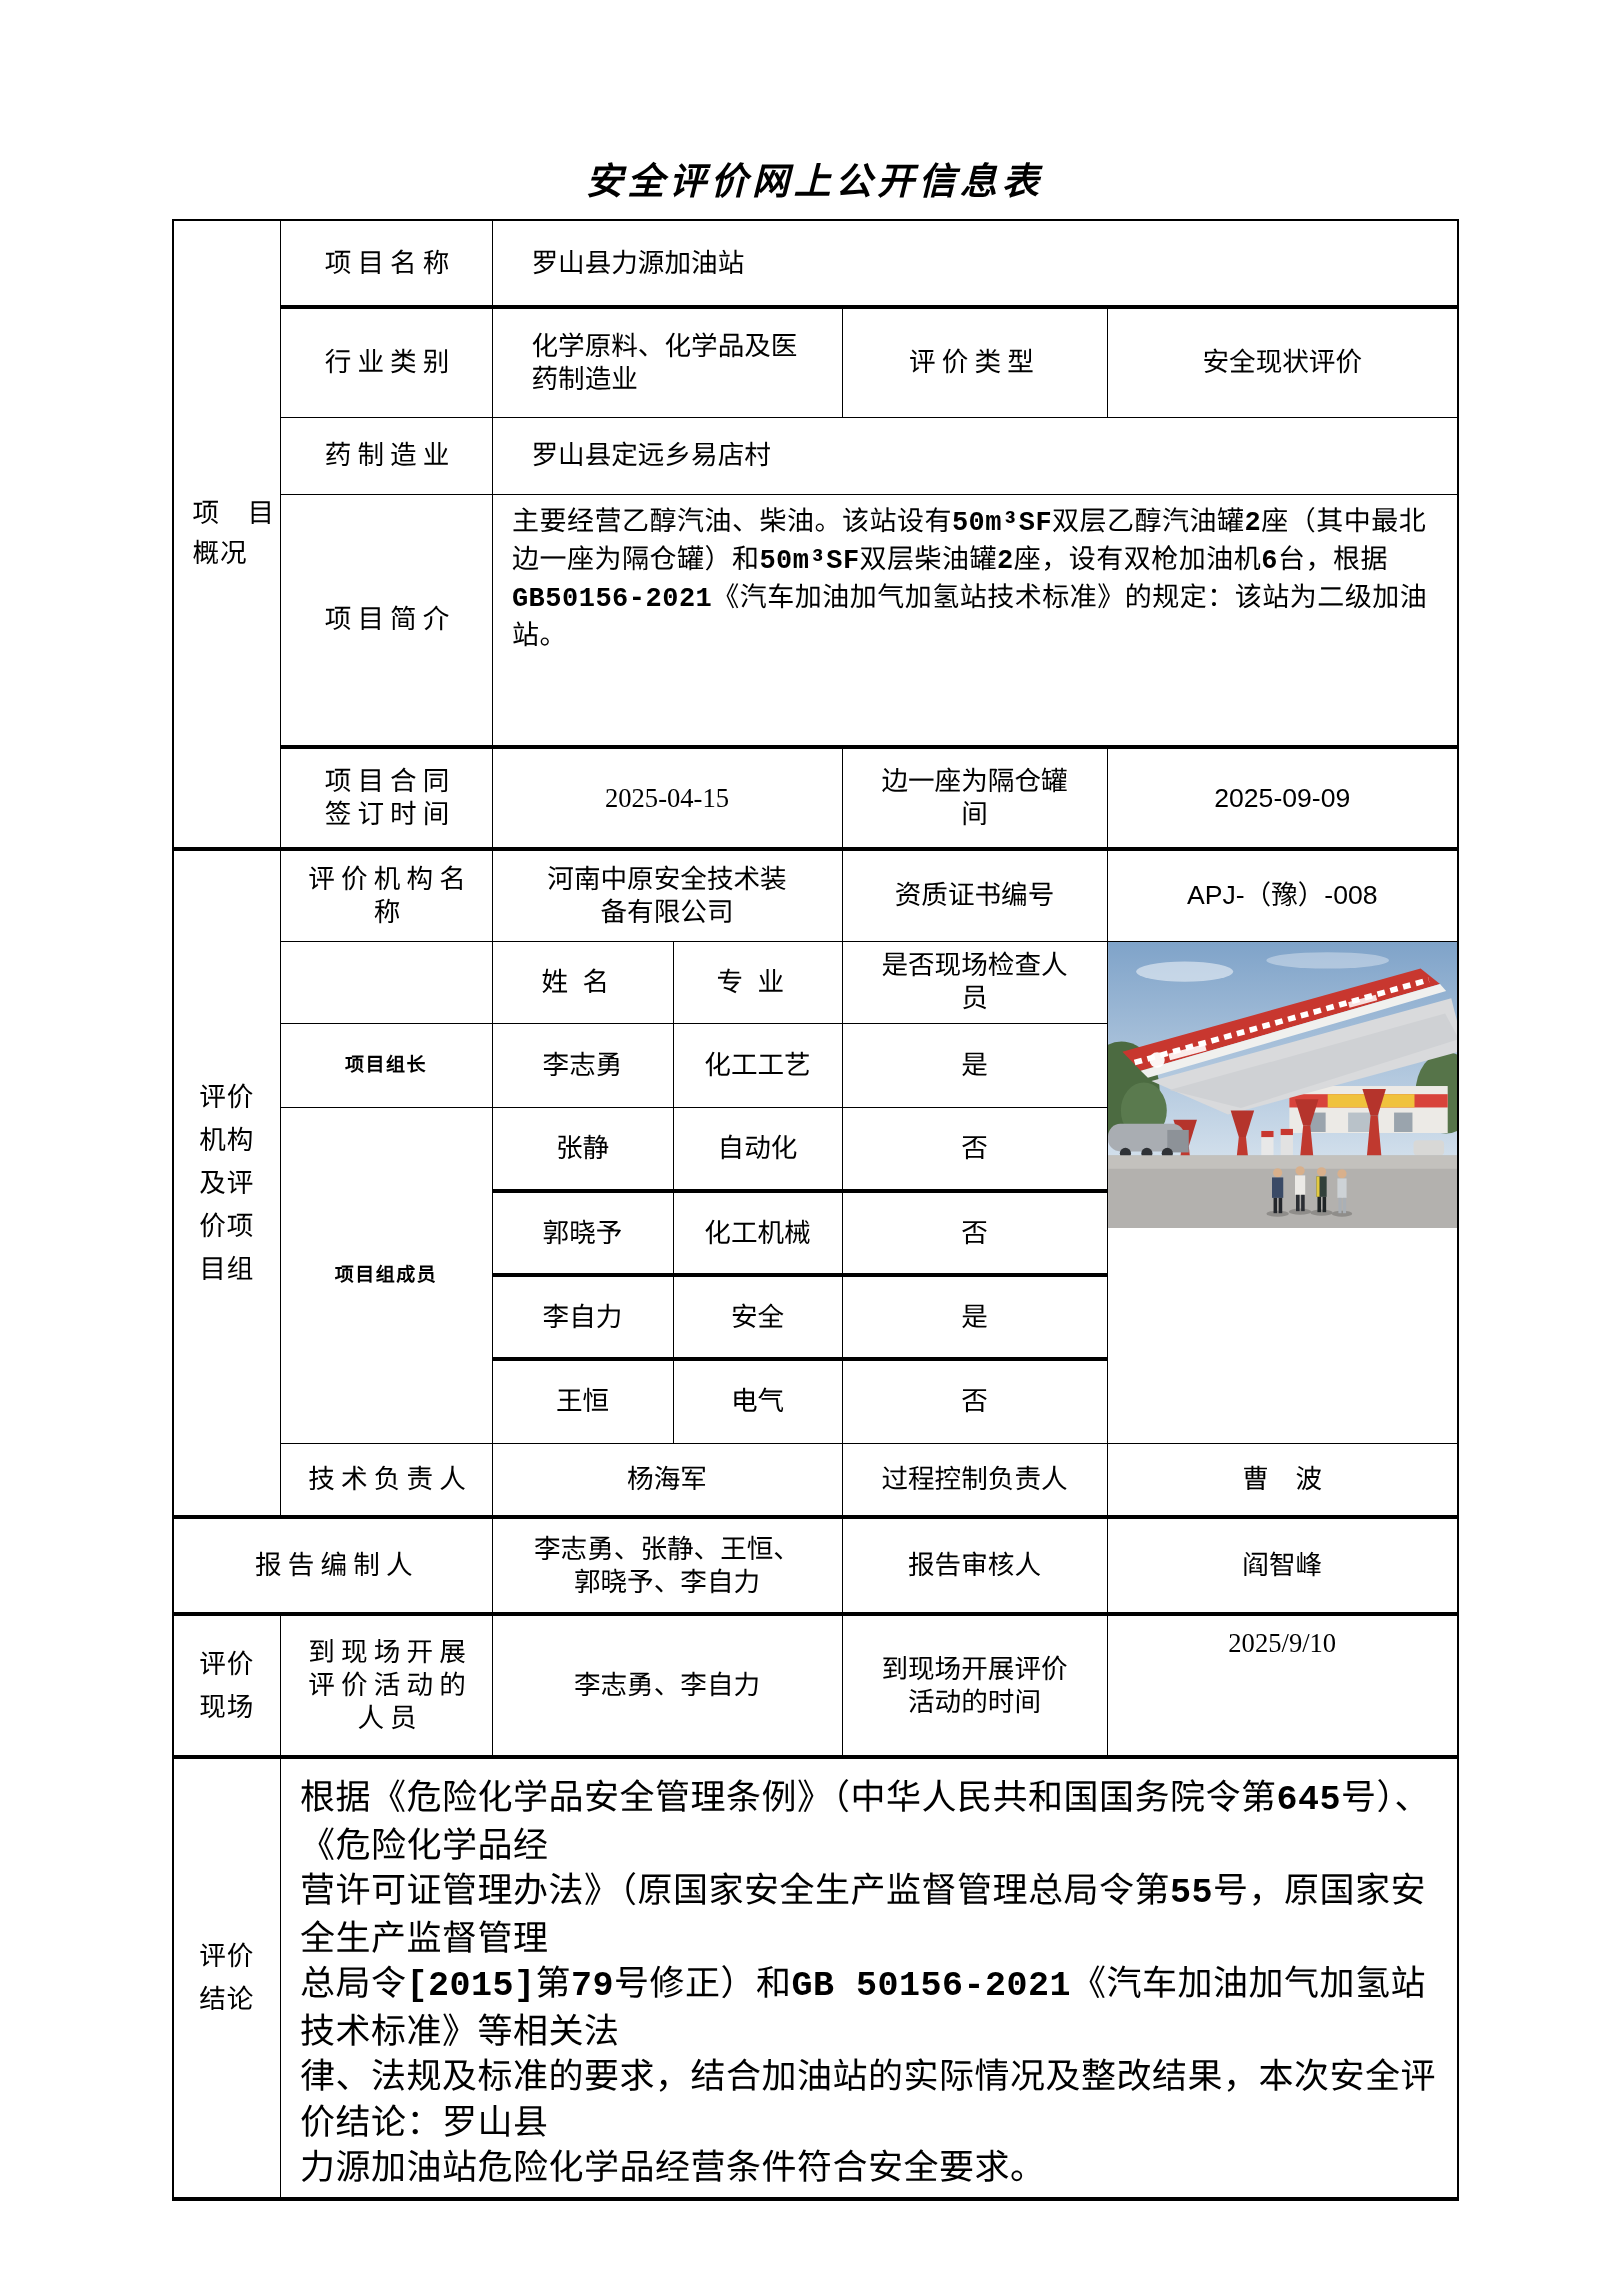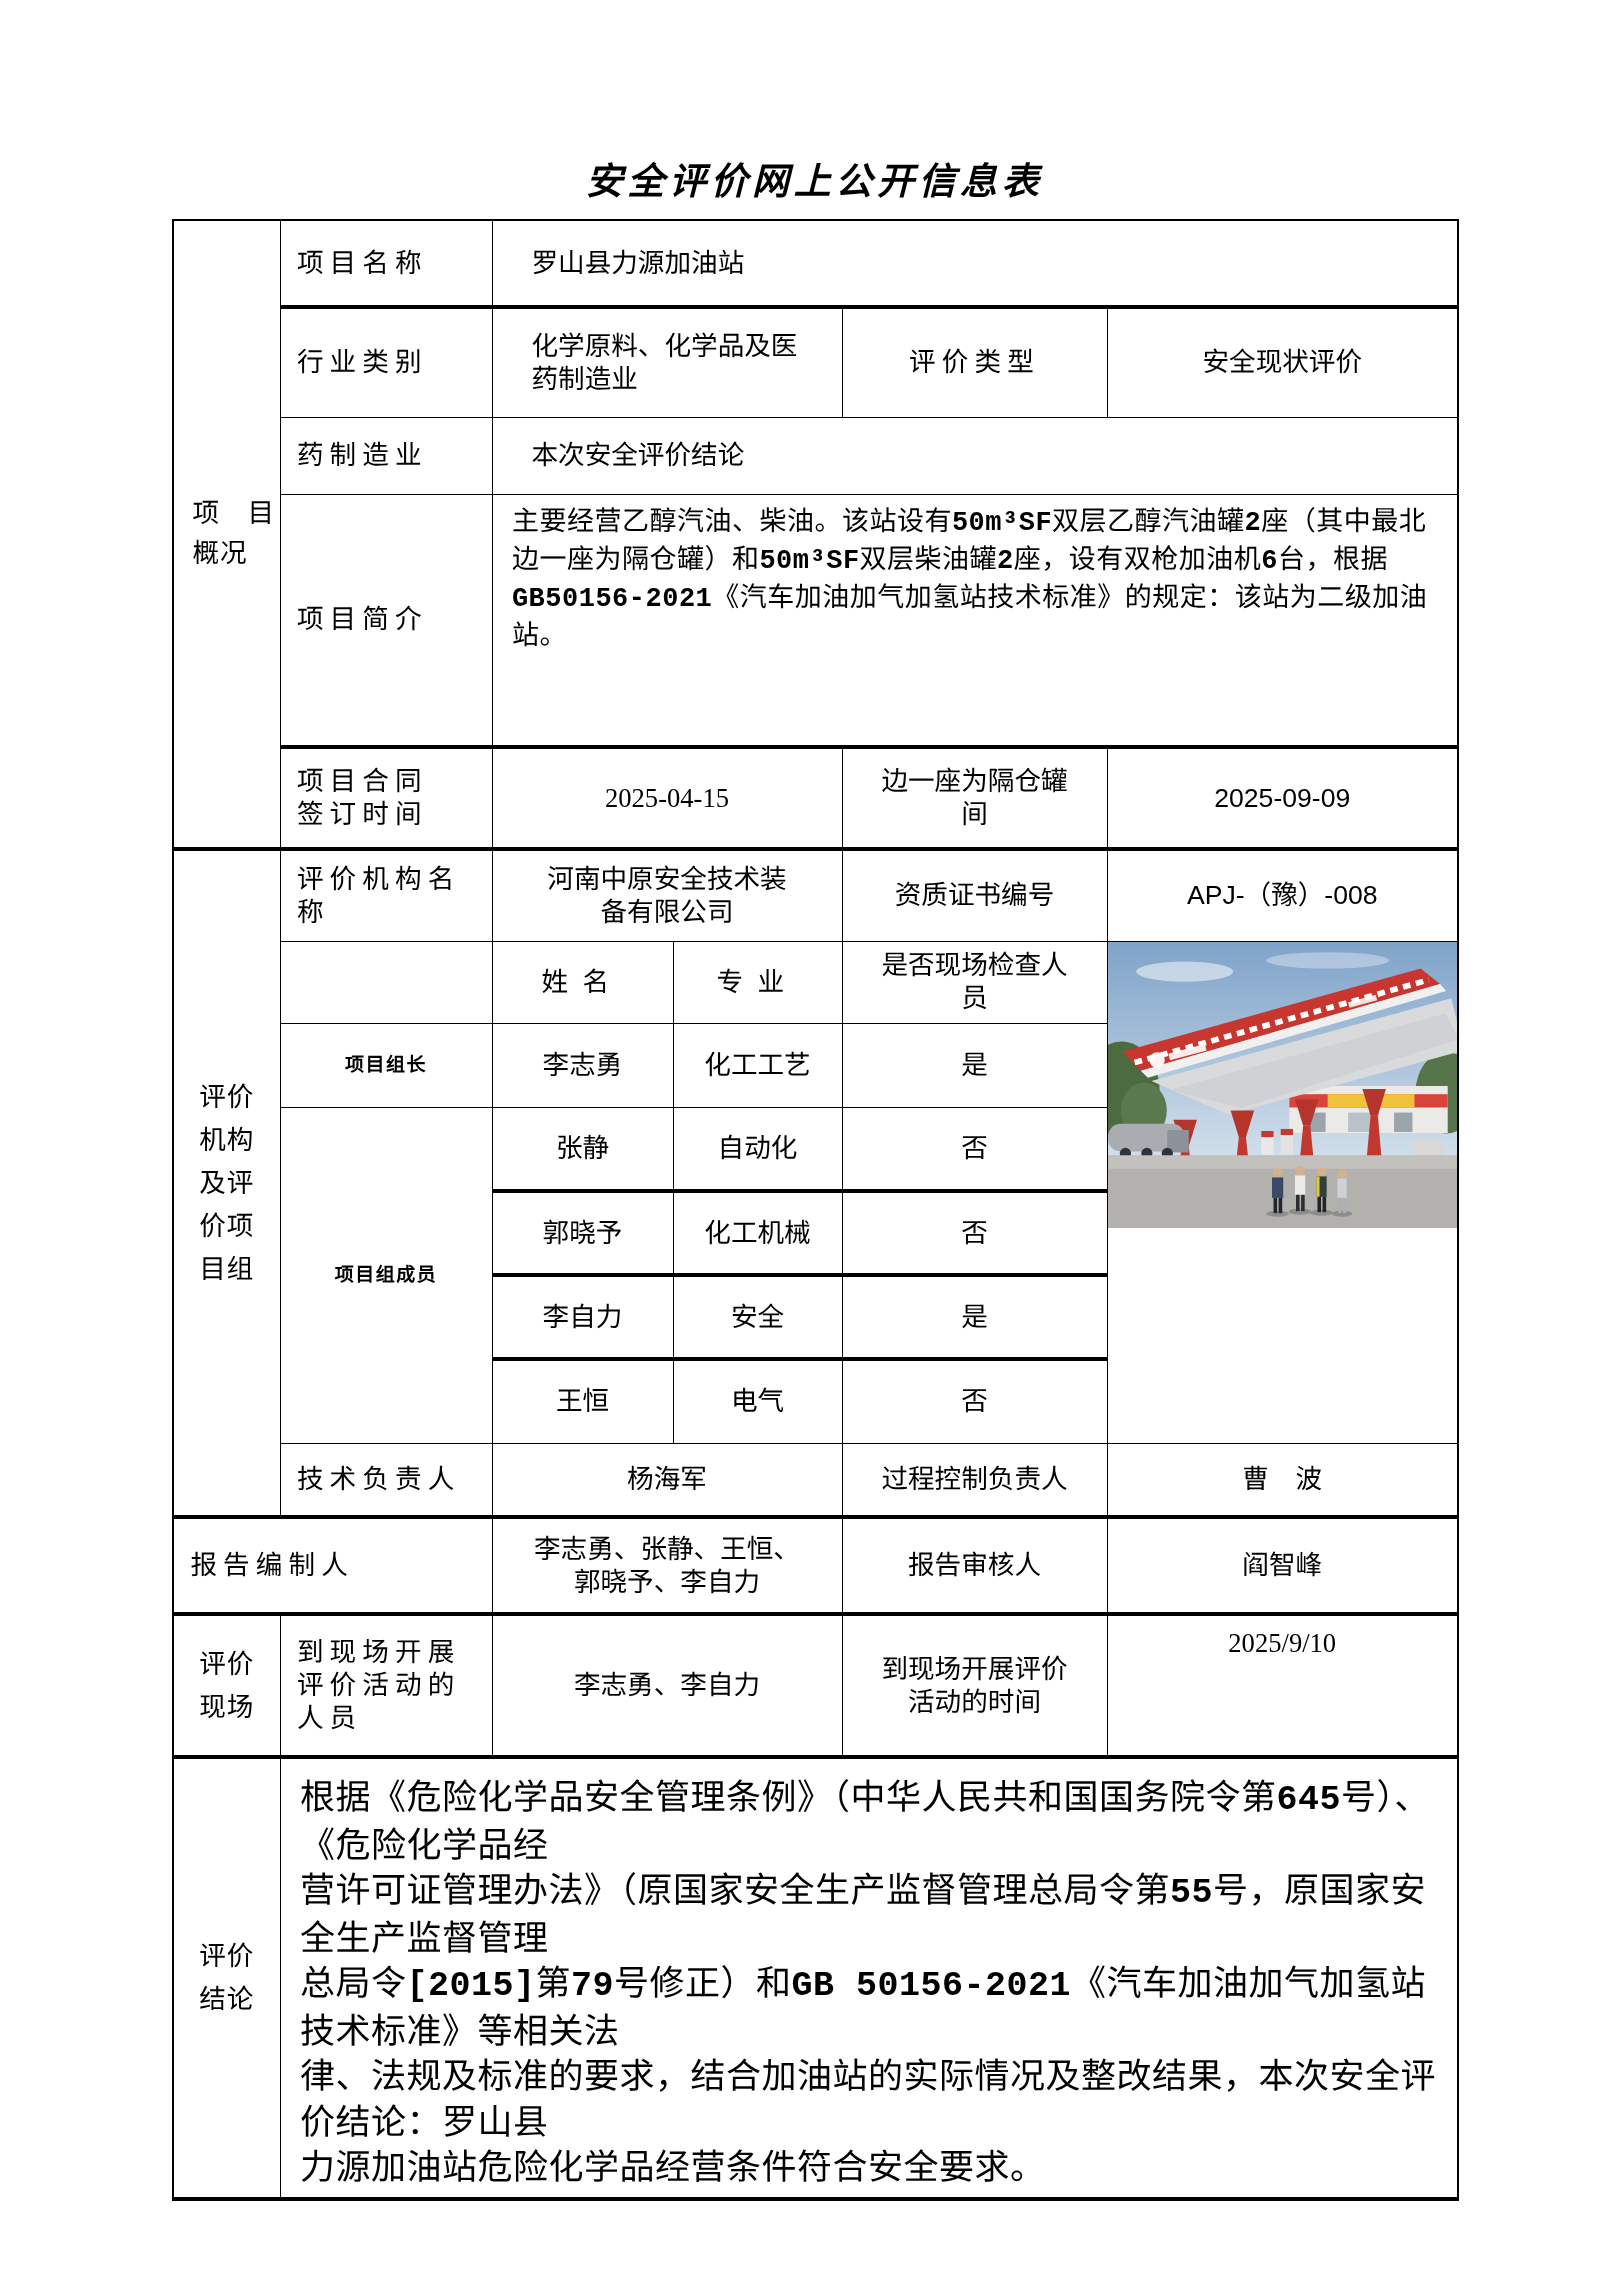--- a/index.html
+++ b/index.html
@@ -23,21 +23,21 @@
   td{
     border:1.5px solid #000;
     font-size:26.6px;line-height:1.25;
     text-align:center;vertical-align:middle;
     padding:4.1px 8.2px;box-sizing:border-box;
     overflow:hidden;word-break:break-all;
   }
   .prewrap{white-space:pre-line;}
   
   .lab{letter-spacing:6.1px;}
-  .lab-l{text-align:left;padding-left:16.4px;letter-spacing:6.1px;}
+  .lab-l{text-align:center;padding-left:16.4px;letter-spacing:6.1px;}
   .lab-sp{letter-spacing:14.3px;}
   .blab{font-family:"Liberation Sans","DejaVu Sans",sans-serif;font-weight:700;font-size:19px;letter-spacing:1.5px;}
   
   .val-l{text-align:left;padding-left:39px;margin-left:16px;}
   .sans{font-family:"Liberation Sans","DejaVu Sans",sans-serif;}
   .num{font-family:Liberation Mono, monospace;font-weight:700;}
   
   .c1{line-height:1.62;letter-spacing:1px;padding:4.1px 3.1px;}
   .grp-ov{text-align:left;padding-left:18.4px;line-height:1.5;}
   
@@ -84,21 +84,21 @@
   <tr style="height:110px">
     <td class="lab-l">行业类别</td>
     <td colspan="2" class="val-l prewrap">化学原料、化学品及医
 药制造业</td>
     <td class="lab">评价类型</td>
     <td>安全现状评价</td>
   </tr>
 
   <tr style="height:77px">
     <td class="lab-l">药制造业</td>
-    <td colspan="4" class="val-l">本次安全评价结论</td>
+    <td colspan="4" class="val-l">罗山县定远乡易店村</td>
   </tr>
 
   <tr class="sb" style="height:253px">
     <td class="lab-l">项目简介</td>
     <td colspan="4" class="intro prewrap"><span>主要经营乙醇汽油、柴油。该站设有</span><span class="num">50m³SF</span><span>双层乙醇汽油罐</span><span class="num">2</span><span>座（其中最北
 边一座为隔仓罐）和</span><span class="num">50m³SF</span><span>双层柴油罐</span><span class="num">2</span><span>座，设有双枪加油机</span><span class="num">6</span><span>台，根据
 </span><span class="num">GB50156-2021</span><span>《汽车加油加气加氢站技术标准》的规定：该站为二级加油
 站。</span></td>
   </tr>
 

